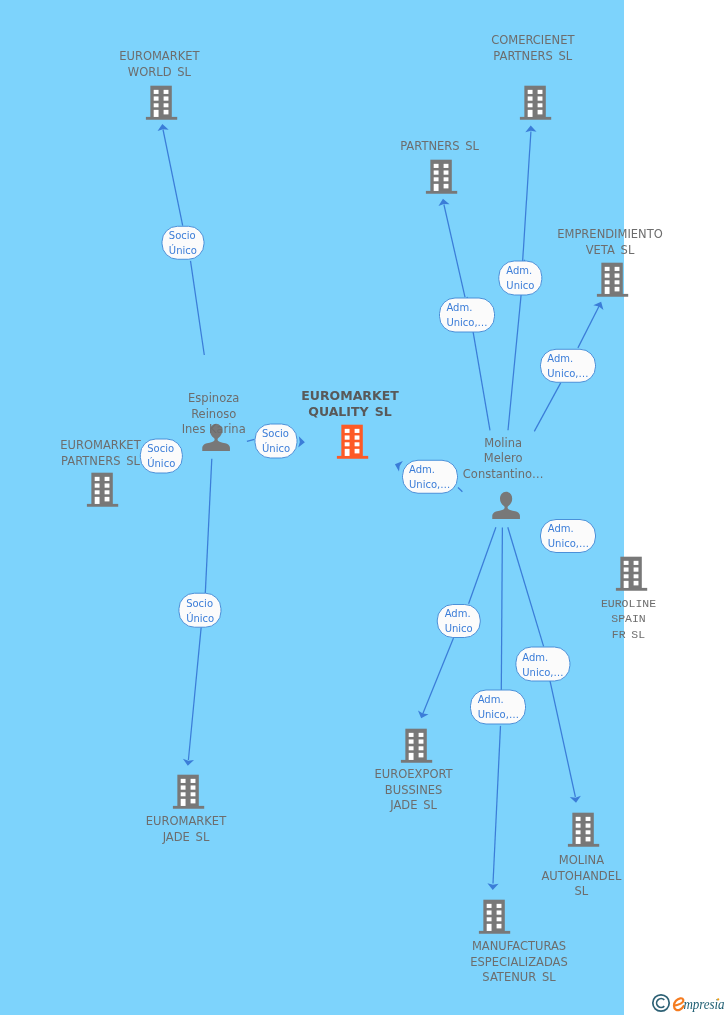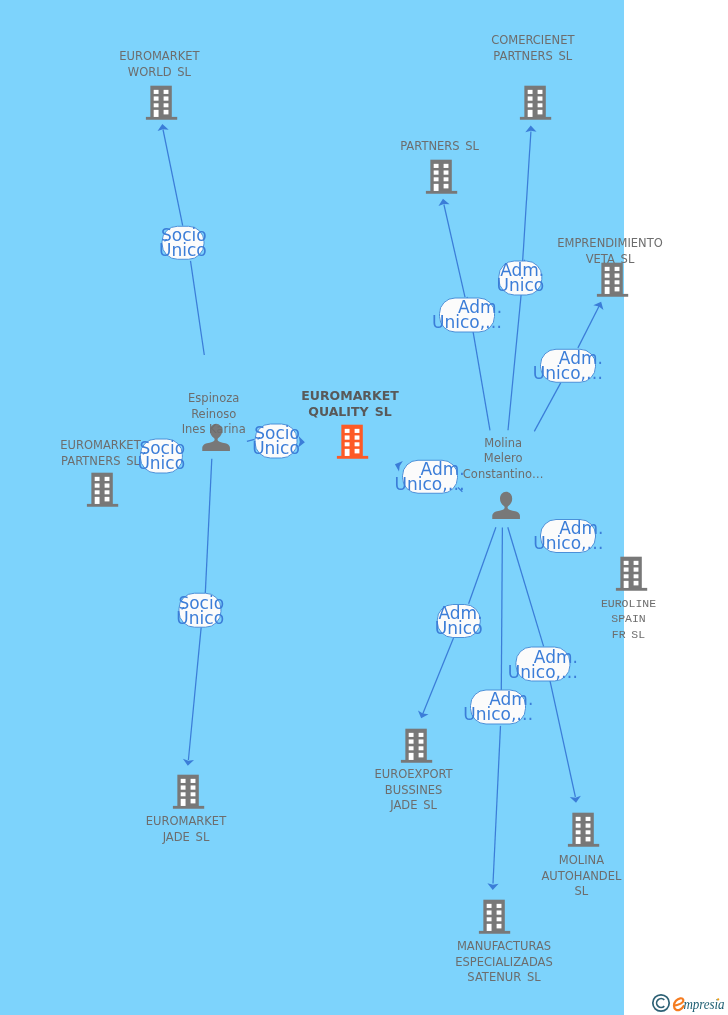--- a/index.html
+++ b/index.html
@@ -3,21 +3,21 @@
 <meta charset="utf-8">
 <style>
   html,body{margin:0;padding:0;background:#fff;}
   body{width:728px;height:1015px;font-family:"DejaVu Sans",sans-serif;overflow:hidden;}
   #graph{position:relative;width:624px;height:1015px;background:#7dd3fc;}
   svg.edges{position:absolute;left:0;top:0;width:728px;height:1015px;pointer-events:none;}
   .node-icon{position:absolute;transform:translate(-50%,-50%);}
   .node-icon svg{display:block;}
   .nlabel{position:absolute;text-align:center;color:#6d6d6d;font-size:11.5px;line-height:15.5px;white-space:pre-line;transform:translateX(-50%);}
   .nlabel.focal{font-weight:bold;color:#595959;font-size:12.5px;}
-  .relbox{position:absolute;box-sizing:border-box;border:1.3px solid #4a90d9;border-radius:16px;background:#fbfbfb;color:#3b7dd8;font-size:17px;line-height:15px;text-align:right;white-space:pre-line;transform:translate(-50%,-50%);display:flex;align-items:center;justify-content:center;}
+  .relbox{position:absolute;box-sizing:border-box;border:1.3px solid #4a90d9;border-radius:16px;background:#fbfbfb;color:#3b7dd8;font-size:10px;line-height:15px;text-align:left;white-space:pre-line;transform:translate(-50%,-50%);display:flex;align-items:center;justify-content:center;}
   .logo{position:absolute;}
 </style>
 </head>
 <body>
 
 <div id="graph">
   <svg class="edges" id="edges-svg" viewBox="0 0 728 1015">
       <path d="M 204.3,355.0 L 190.5,260.9" fill="none" stroke="#3b7dd8" stroke-width="1.25"></path>
       <path d="M 182.7,225.6 L 163.0,129.5" fill="none" stroke="#3b7dd8" stroke-width="1.25"></path>
       <g transform="translate(162.34,124.09) rotate(-7)">
@@ -130,21 +130,21 @@
             <rect x="19.6" y="6.85" width="4.85" height="4.1"></rect>
             <rect x="9.7" y="13.45" width="4.85" height="4.25"></rect>
             <rect x="19.6" y="13.45" width="4.85" height="4.25"></rect>
             <rect x="9.7" y="20.3" width="4.85" height="4.0"></rect>
             <rect x="19.6" y="20.3" width="4.85" height="4.0"></rect>
             <rect x="9.7" y="26.85" width="4.85" height="7.1"></rect>
             <rect x="19.6" y="26.85" width="4.85" height="4.55"></rect>
           </g>
         </svg>
       </div>
-      <div class="nlabel" style="left: 610px; top: 227px; margin-top: 9px;">EMPRENDIMIENTO
+      <div class="nlabel" style="left: 610px; top: 227px;">EMPRENDIMIENTO
 VETA SL</div>
       <div class="node-icon" style="left: 216.15px; top: 436.6px;">
         <svg width="30" height="30" viewBox="0 0 30 30">
           <path fill="#787878" d="M15.1 1.8c-3.5 0-6.1 3.05-6.1 6.85c0 2.95 1.55 5.7 3.6 7.0c0.7 0.45 1.05 1.05 1.05 1.8c0 1.15-1.0 2.05-2.6 2.6c-1.5 0.5-3.4 0.8-5.05 1.3c-1.55 0.45-2.85 1.0-3.65 1.8c-0.75 0.75-1.1 1.6-1.1 2.55v3.3h27.7v-3.3c0-0.95-0.35-1.8-1.1-2.55c-0.8-0.8-2.1-1.35-3.65-1.8c-1.65-0.5-3.55-0.8-5.05-1.3c-1.6-0.55-2.6-1.45-2.6-2.6c0-0.75 0.35-1.35 1.05-1.8c2.05-1.3 3.6-4.05 3.6-7.0c0-3.8-2.6-6.85-6.1-6.85z"></path>
         </svg>
       </div>
       <div class="nlabel" style="left: 213.7px; top: 367.1px; margin-top: 24px;">Espinoza
 Reinoso
 Ines Karina</div>
       <div class="node-icon" style="left: 351.63px; top: 441px;">
@@ -274,21 +274,21 @@
             <rect x="19.6" y="6.85" width="4.85" height="4.1"></rect>
             <rect x="9.7" y="13.45" width="4.85" height="4.25"></rect>
             <rect x="19.6" y="13.45" width="4.85" height="4.25"></rect>
             <rect x="9.7" y="20.3" width="4.85" height="4.0"></rect>
             <rect x="19.6" y="20.3" width="4.85" height="4.0"></rect>
             <rect x="9.7" y="26.85" width="4.85" height="7.1"></rect>
             <rect x="19.6" y="26.85" width="4.85" height="4.55"></rect>
           </g>
         </svg>
       </div>
-      <div class="nlabel" style="left: 504px; top: 939.3px;">MANUFACTURAS
+      <div class="nlabel" style="left: 519px; top: 939.3px;">MANUFACTURAS
 ESPECIALIZADAS
 SATENUR SL</div>
     </div>
   <div id="boxes-layer">
       <div class="relbox" style="left: 182.9px; top: 242.6px; width: 43px; height: 34.5px;">Socio
 Único</div>
       <div class="relbox" style="left: 276px; top: 440.8px; width: 43px; height: 35px;">Socio
 Único</div>
       <div class="relbox" style="left: 200.2px; top: 610.4px; width: 43.1px; height: 34.6px;">Socio
 Único</div>

